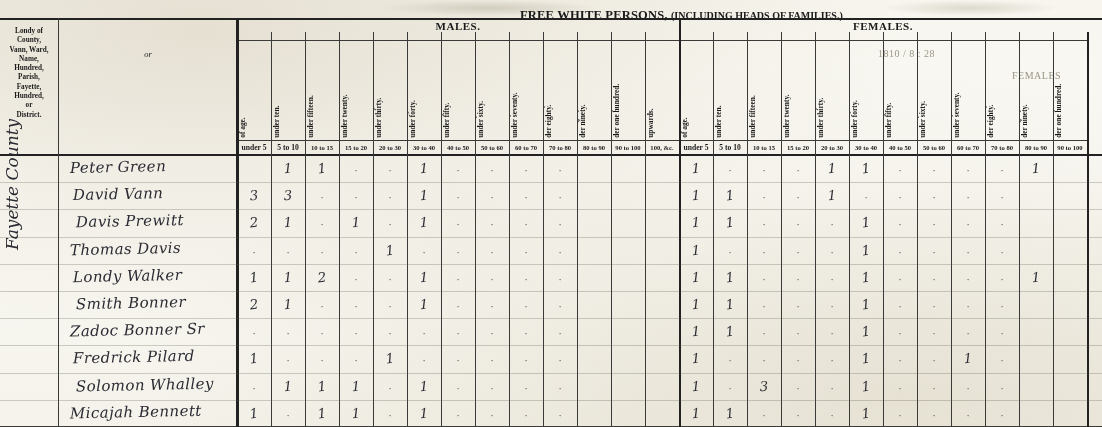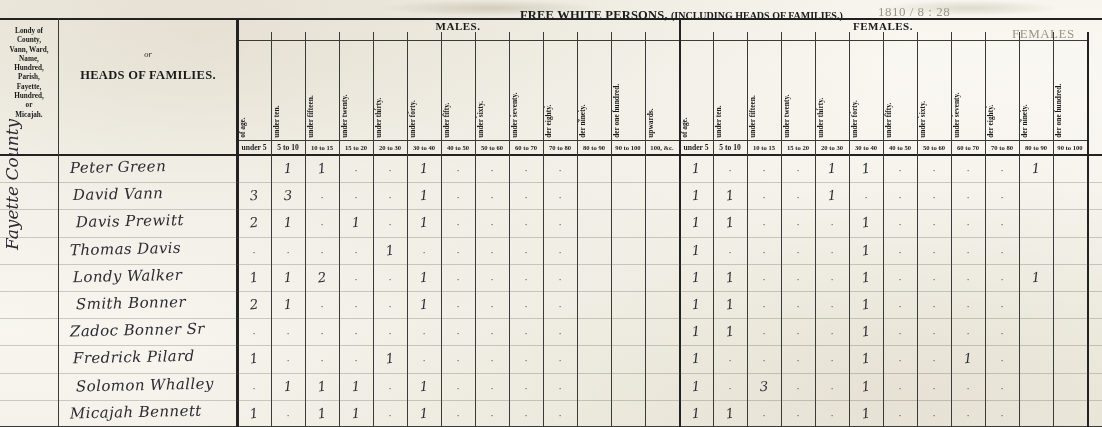--- a/index.html
+++ b/index.html
@@ -52,24 +52,25 @@
     letter-spacing: 0.2px;
     white-space: nowrap;
   }
   #free-white-title .small {
     font-size: 10px;
     font-weight: bold;
     letter-spacing: 0;
   }
   .faint-note {
     position: absolute;
-    font-size: 13px;
+    font-size: 10px;
     color: #9a9686;
     letter-spacing: 0.5px;
     white-space: nowrap;
+    margin-top: 44px;
   }
 
   
   #col-county {
     position: absolute;
     left: 0; top: 18px; width: 58px; height: 135px;
     text-align: center;
     font-size: 7.2px;
     line-height: 9.3px;
     font-weight: bold;
@@ -209,26 +210,25 @@
   <div id="col-county">
       <div>Londy of</div>
       <div>County,</div>
       <div>Vann, Ward,</div>
       <div>Name,</div>
       <div>Hundred,</div>
       <div>Parish,</div>
       <div>Fayette,</div>
       <div>Hundred,</div>
       <div>or</div>
-      <div>Micajah.</div>
+      <div>District.</div>
     </div>
 
   <div id="col-names">
     <div id="names-line2">or</div>
-    <div id="names-line3">HEADS OF FAMILIES.</div>
   </div>
 
   <div class="group-label" id="females-label" style="left: 679px; width: 408px; top: 20px;">FEMALES.</div>
   <div class="group-label" id="males-label" style="left: 237px; width: 442px; top: 20px;">MALES.</div>
 
   <div id="headers-layer">
       <div class="colhead" style="left: 237px;">
         <div class="rot" style="margin-left: -6px;">
           <span>Under five years</span>
           <span>of age.</span>

